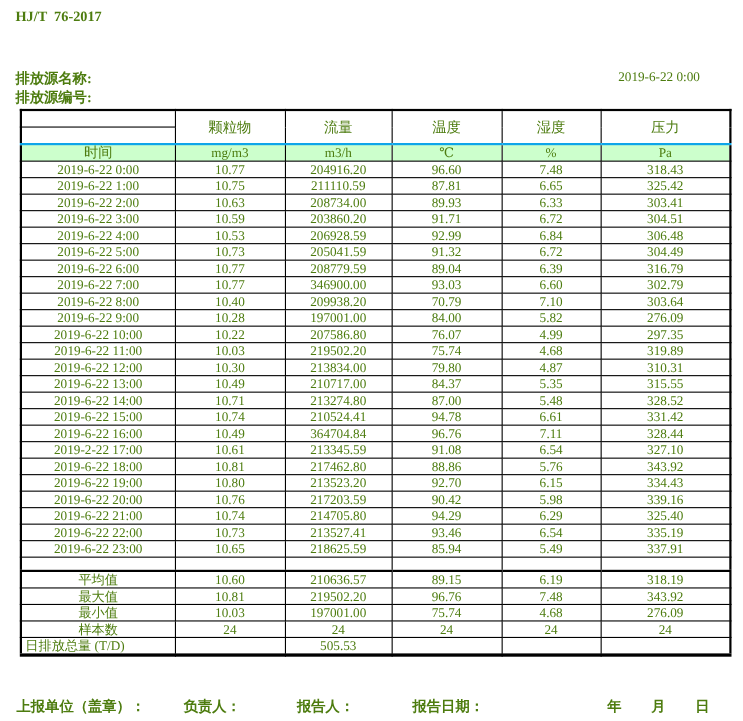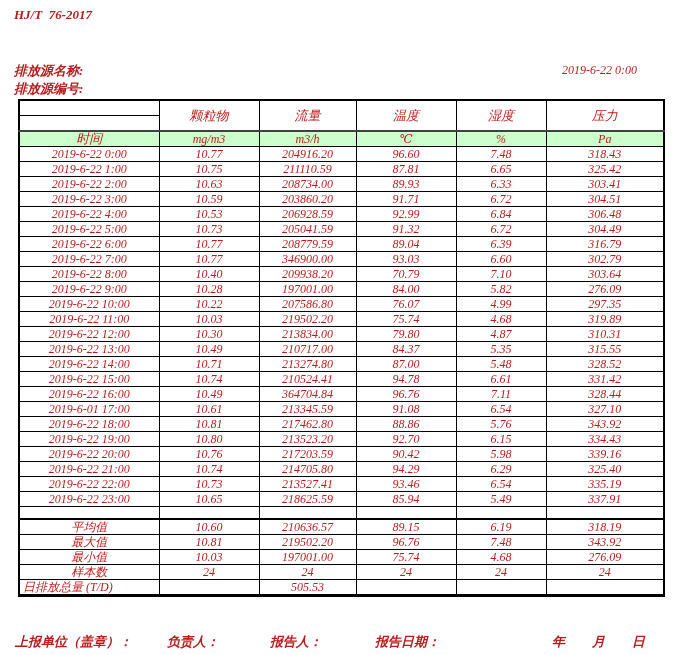--- a/index.html
+++ b/index.html
@@ -1,36 +1,36 @@
 <!DOCTYPE html>
 <html style="--green: #ccffcc;"><head>
 <meta charset="utf-8">
 <style>
   html,body{margin:0;padding:0;background:#fff;}
   .page{
-    position:relative;width:675px;height:655px;background:#fff;color:#b91c1c;
-    font-family:"Liberation Serif","DejaVu Serif",serif;overflow:hidden;font-style:italic;
+    position:relative;width:675px;height:655px;background:#fff;color:#4d7c0f;
+    font-family:"Liberation Serif","DejaVu Serif",serif;overflow:hidden;
   }
   .standard{position:absolute;top:7px;left:14px;font-size:13px;font-weight:bold;white-space:pre;}
   .title{position:absolute;top:26px;left:0;width:100%;text-align:center;font-size:16px;font-weight:bold;letter-spacing:1px;}
   .src-name{position:absolute;top:62px;left:14px;font-size:13px;font-weight:bold;}
   .src-code{position:absolute;top:80px;left:14px;font-size:13px;font-weight:bold;}
   .datetime{position:absolute;top:63px;left:562px;font-size:12px;}
 
   table.rpt{
     position:absolute;top:99px;left:18px;width:645px;
     border-collapse:collapse;table-layout:fixed;
     border:2px solid #000;border-bottom:3px solid #000;
   }
   .rpt td,.rpt th{
     border:1px solid #000;padding:0 2px;height:14px;line-height:14px;
     font-size:12px;font-weight:normal;text-align:center;overflow:hidden;white-space:nowrap;
   }
   .rpt th{font-size:13px;}
-  .rpt tr.units td{background:var(--green,#ccffcc);border-top:2px solid #404040;font-size:12px;}
+  .rpt tr.units td{background:var(--green,#ccffcc);border-top:2px solid #0ea5e9;font-size:12px;}
   .rpt tr.units td.time-h{font-size:13px;}
   .rpt tr.spacer td{height:11px;line-height:11px;}
   .rpt tr.sum-start td{border-top:2px solid #000;}
   .rpt td.ta-left{text-align:left;padding-left:3px;}
 
   .foot-note{position:absolute;top:614px;left:20px;font-size:13px;}
   .foot-line{position:absolute;top:633px;left:0;width:546px;height:18px;font-size:13px;font-weight:bold;}
   .foot-line span{position:absolute;white-space:nowrap;}
   .fl-unit{left:15px;}
   .fl-resp{left:167px;}
@@ -211,21 +211,21 @@
         </tr>
         <tr>
           <td>2019-6-22 16:00</td>
           <td>10.49</td>
           <td>364704.84</td>
           <td>96.76</td>
           <td>7.11</td>
           <td>328.44</td>
         </tr>
         <tr>
-          <td>2019-6-01 17:00</td>
+          <td>2019-2-22 17:00</td>
           <td>10.61</td>
           <td>213345.59</td>
           <td>91.08</td>
           <td>6.54</td>
           <td>327.10</td>
         </tr>
         <tr>
           <td>2019-6-22 18:00</td>
           <td>10.81</td>
           <td>217462.80</td>

